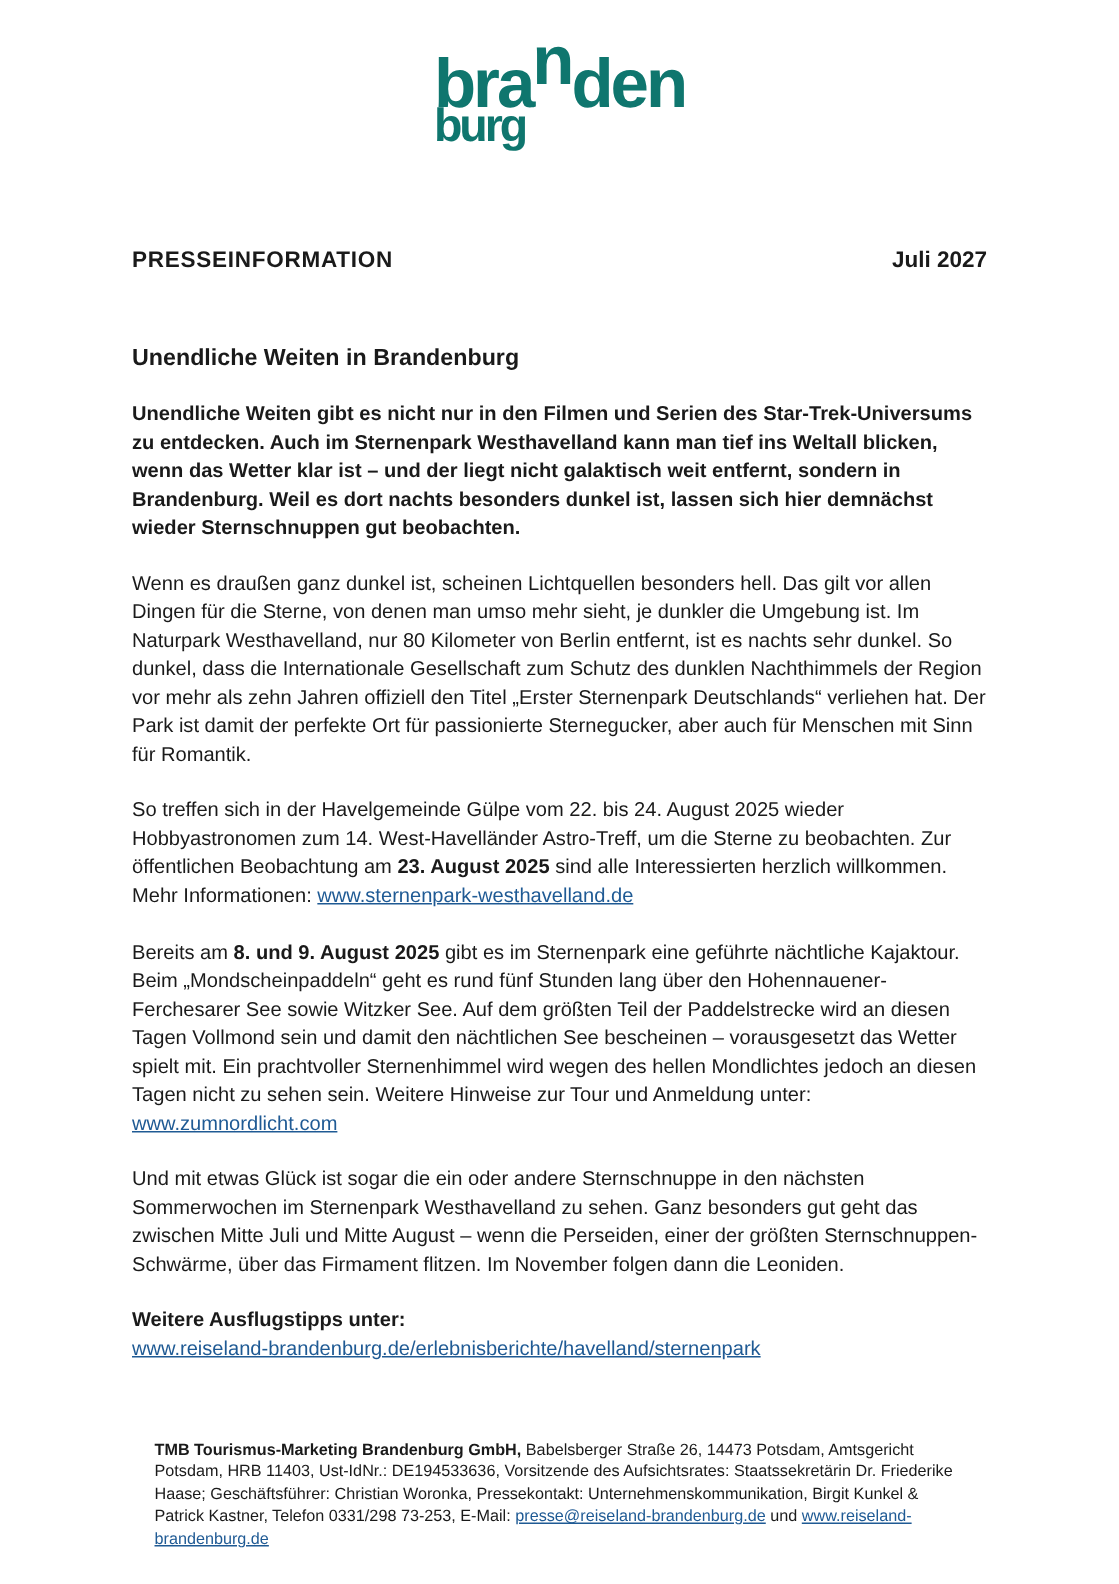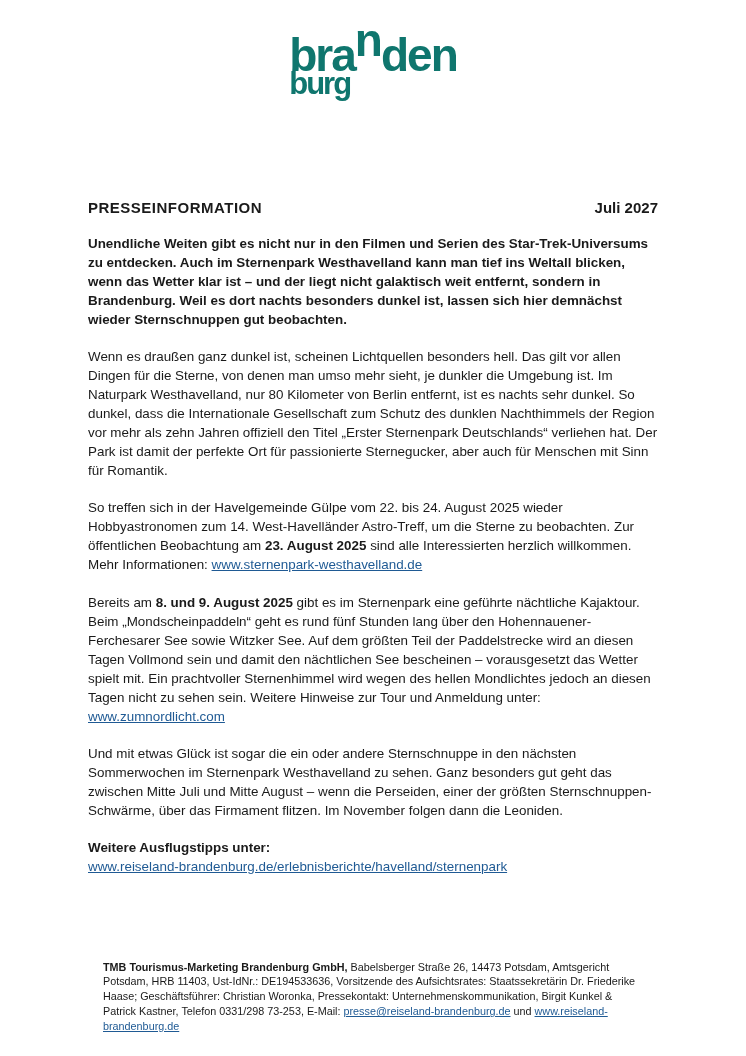--- a/index.html
+++ b/index.html
@@ -7,21 +7,21 @@
     width:746px;height:1056px;box-sizing:border-box;position:relative;
     background:#ffffff;padding:28px 88px 0 88px;overflow:hidden;
     font-family:"Liberation Sans",sans-serif;color:#1a1a1a;
   }
   
   .logo{width:max-content;margin:4px auto 0 auto;line-height:1;}
   .logo-line1{font-size:46px;font-weight:700;letter-spacing:-2px;line-height:1;}
   .logo-line1 .raised{position:relative;top:-15px;}
   .logo-line2{font-size:31px;font-weight:700;letter-spacing:-2px;text-align:left;margin-top:-10px;line-height:1;}
   
-  .header-row{display:flex;justify-content:space-between;align-items:flex-end;margin-top:100px;gap:12px;}
+  .header-row{display:flex;justify-content:space-between;align-items:flex-end;margin-top:66px;gap:12px;}
   .header-row .label{font-weight:700;font-size:15px;letter-spacing:.5px;}
   .header-row .date{font-weight:700;font-size:15px;}
   
   h1.title{font-size:15.5px;font-weight:700;margin:48px 0 0 0;}
   h2.subtitle{font-size:13.6px;font-weight:700;margin:15px 0 0 0;}
   p.body{font-size:13.4px;line-height:1.42;margin:18px 0 0 0;text-align:left;}
   p.body.lead span{font-weight:700;}
   .b{font-weight:700;margin-top:42px;}
   a.link{color:var(--link-color,#1f5a94);text-decoration:underline;cursor:pointer;}
   
@@ -38,20 +38,21 @@
   <div class="logo" style="color: #0f766e;">
     <div class="logo-line1"><span>bra</span><span class="raised">n</span><span>den</span></div>
     <div class="logo-line2">burg</div>
   </div>
 
   <div class="header-row">
     <span class="label">PRESSEINFORMATION</span>
     <span class="date">Juli 2027</span>
   </div>
 
+  <h1 class="title">Unendliche Weiten in Brandenburg</h1>
 
   <p class="body lead"><span class="b">Unendliche Weiten gibt es nicht nur in den Filmen und Serien des Star-Trek-Universums zu entdecken. Auch im Sternenpark Westhavelland kann man tief ins Weltall blicken, wenn das Wetter klar ist – und der liegt nicht galaktisch weit entfernt, sondern in Brandenburg. Weil es dort nachts besonders dunkel ist, lassen sich hier demnächst wieder Sternschnuppen gut beobachten.</span></p>
   <p class="body"><span>Wenn es draußen ganz dunkel ist, scheinen Lichtquellen besonders hell. Das gilt vor allen Dingen für die Sterne, von denen man umso mehr sieht, je dunkler die Umgebung ist. Im Naturpark Westhavelland, nur 80 Kilometer von Berlin entfernt, ist es nachts sehr dunkel. So dunkel, dass die Internationale Gesellschaft zum Schutz des dunklen Nachthimmels der Region vor mehr als zehn Jahren offiziell den Titel „Erster Sternenpark Deutschlands“ verliehen hat. Der Park ist damit der perfekte Ort für passionierte Sternegucker, aber auch für Menschen mit Sinn für Romantik.</span></p>
   <p class="body"><span>So treffen sich in der Havelgemeinde Gülpe vom 22. bis 24. August 2025 wieder Hobbyastronomen zum 14. West-Havelländer Astro-Treff, um die Sterne zu beobachten. Zur öffentlichen Beobachtung am </span><span class="b">23. August 2025</span><span> sind alle Interessierten herzlich willkommen. Mehr Informationen: </span><a class="link" href="#">www.sternenpark-westhavelland.de</a></p>
   <p class="body"><span>Bereits am </span><span class="b">8. und 9. August 2025</span><span> gibt es im Sternenpark eine geführte nächtliche Kajaktour. Beim „Mondscheinpaddeln“ geht es rund fünf Stunden lang über den Hohennauener-Ferchesarer See sowie Witzker See. Auf dem größten Teil der Paddelstrecke wird an diesen Tagen Vollmond sein und damit den nächtlichen See bescheinen – vorausgesetzt das Wetter spielt mit. Ein prachtvoller Sternenhimmel wird wegen des hellen Mondlichtes jedoch an diesen Tagen nicht zu sehen sein. Weitere Hinweise zur Tour und Anmeldung unter: </span><a class="link" href="#">www.zumnordlicht.com</a></p>
   <p class="body"><span>Und mit etwas Glück ist sogar die ein oder andere Sternschnuppe in den nächsten Sommerwochen im Sternenpark Westhavelland zu sehen. Ganz besonders gut geht das zwischen Mitte Juli und Mitte August – wenn die Perseiden, einer der größten Sternschnuppen-Schwärme, über das Firmament flitzen. Im November folgen dann die Leoniden.</span></p>
   <p class="body"><span class="b">Weitere Ausflugstipps unter:</span><br><a class="link" href="#">www.reiseland-brandenburg.de/erlebnisberichte/havelland/sternenpark</a></p>
 
   <div class="footer"><span class="b">TMB Tourismus-Marketing Brandenburg GmbH,</span><span> Babelsberger Straße 26, 14473 Potsdam, Amtsgericht Potsdam, HRB 11403, Ust-IdNr.: DE194533636, Vorsitzende des Aufsichtsrates: Staatssekretärin Dr. Friederike Haase; Geschäftsführer: Christian Woronka, Pressekontakt: Unternehmenskommunikation, Birgit Kunkel &amp; Patrick Kastner, Telefon 0331/298 73-253, E-Mail: </span><a class="link" href="#">presse@reiseland-brandenburg.de</a><span> und </span><a class="link" href="#">www.reiseland-brandenburg.de</a></div>
 

